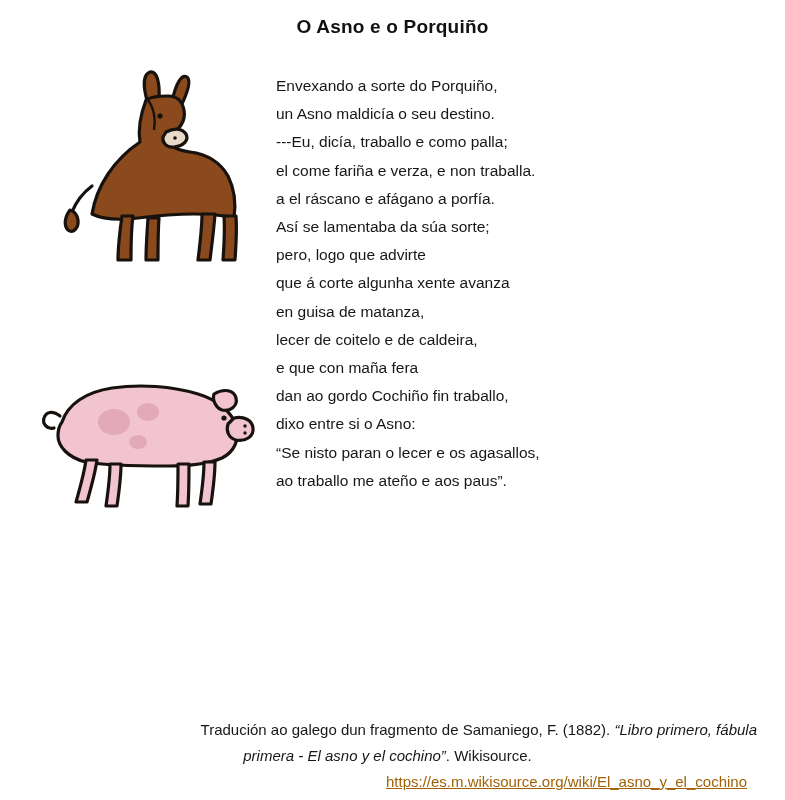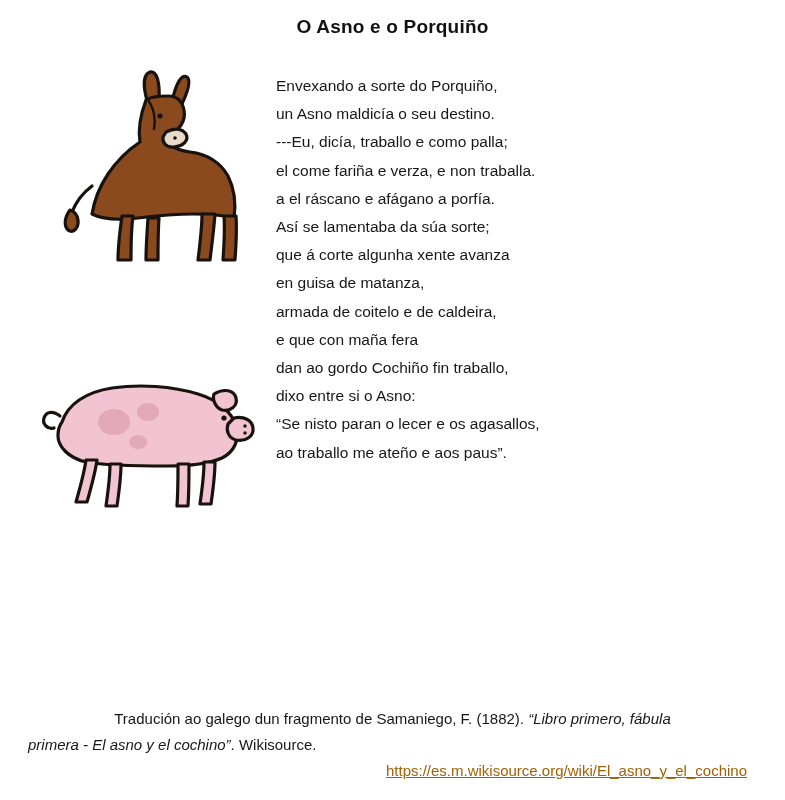--- a/index.html
+++ b/index.html
@@ -73,22 +73,22 @@
     color: #17171a;
   }
   .credit .italic {
     font-style: italic;
   }
   .credit .link {
     color: #a16207;
     cursor: pointer;
     word-break: break-all;
   }
-  .credit .l1 { display: block; text-align: center; }
-  .credit .l2 { display: block; text-align: left; padding-right: 10px; }
+  .credit .l1 { display: block; text-align: right; margin-top: 11px; }
+  .credit .l2 { display: block; text-align: center; padding-right: 10px; }
   .credit .l3 { display: block; text-align: right; padding-right: 10px; }
 </style>
 </head>
 <body>
 
 <div class="page">
 
   <div class="title">O Asno e o Porquiño</div>
 
   <div class="illustrations">
@@ -165,23 +165,24 @@
 
   </div>
 
   <div class="poem">
     <div class="line">Envexando a sorte do Porquiño,</div>
     <div class="line">un Asno maldicía o seu destino.</div>
     <div class="line">---Eu, dicía, traballo e como palla;</div>
     <div class="line">el come fariña e verza, e non traballa.</div>
     <div class="line">a el ráscano e afágano a porfía.</div>
     <div class="line">Así se lamentaba da súa sorte;</div>
+    <div class="line">pero, logo que advirte</div>
     <div class="line">que á corte algunha xente avanza</div>
     <div class="line">en guisa de matanza,</div>
-    <div class="line">armada de coitelo e de caldeira,</div>
+    <div class="line">lecer de coitelo e de caldeira,</div>
     <div class="line">e que con maña fera</div>
     <div class="line">dan ao gordo Cochiño fin traballo,</div>
     <div class="line">dixo entre si o Asno:</div>
     <div class="line">“Se nisto paran o lecer e os agasallos,</div>
     <div class="line">ao traballo me ateño e aos paus”.</div>
   </div>
 
   <div class="credit">
     <span class="l1">
       <span>Tradución ao galego dun fragmento de Samaniego, F. (1882). </span><span class="italic">“Libro primero, fábula</span>

